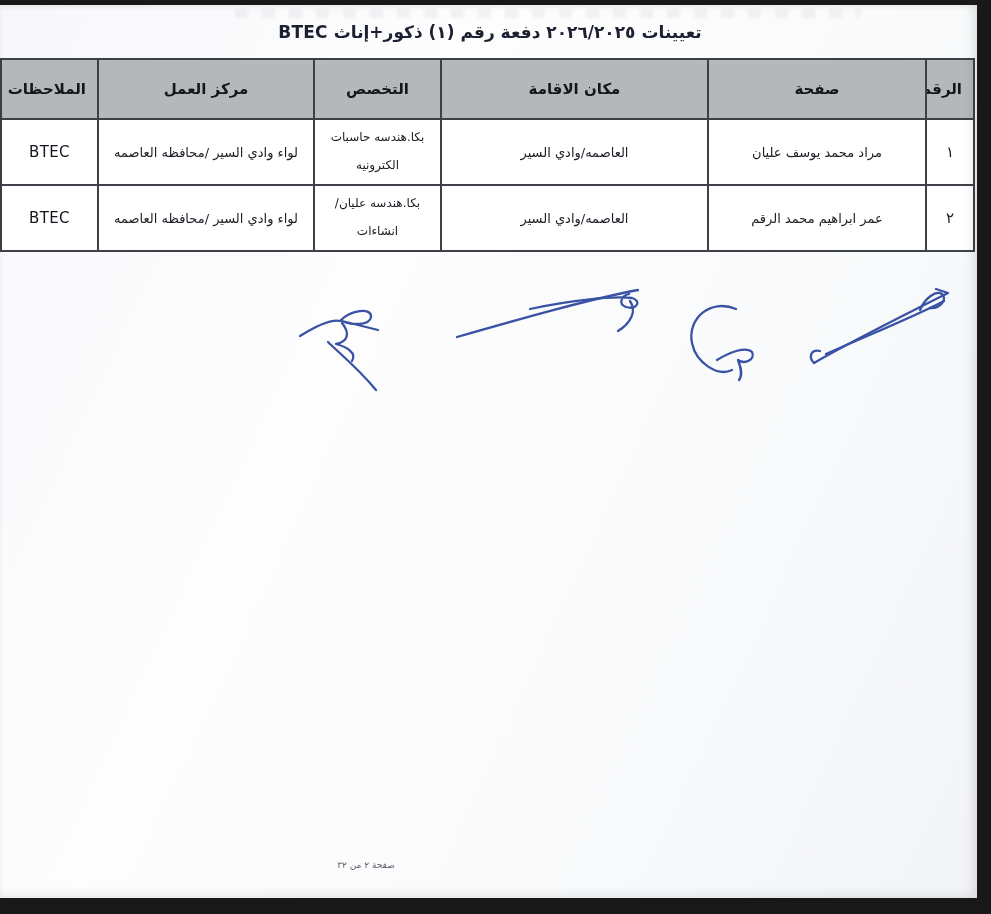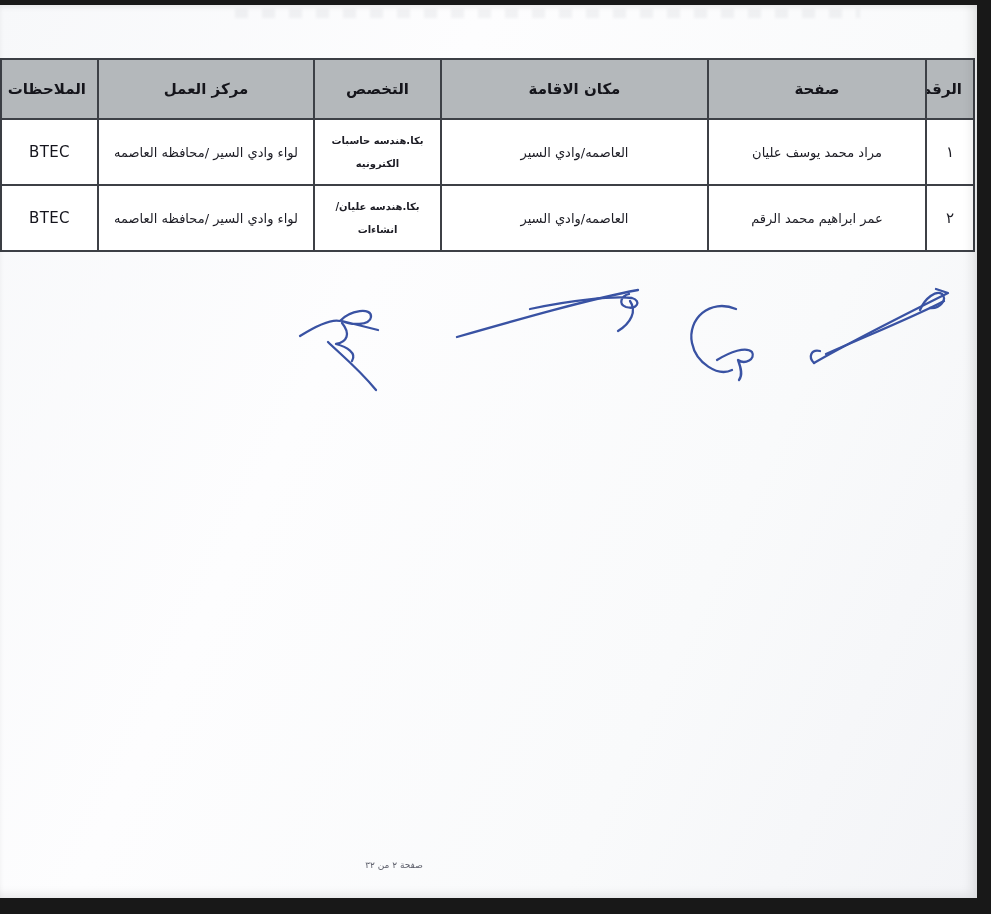--- a/index.html
+++ b/index.html
@@ -41,43 +41,44 @@
   th, td {
     border:2px solid #3d4046; text-align:center; vertical-align:middle;
     padding:2px 11px; overflow:hidden;
   }
   thead th {
     height:60px; background:#b4b8bb; color:#15151b;
     font-size:15px; font-weight:bold;
   }
   tbody td { height:66px; font-size:13px; color:#1c1c24; }
   td.c-num { font-size:15px; }
-  td.c-spec { font-size:10px; line-height:2.3; padding:0 6px;font-weight:bold; }
+  td.c-spec { font-size:12px; line-height:2.3; padding:0 6px; }
   td.c-notes { direction:ltr; font-size:15px; letter-spacing:0.4px; color:#15151d;margin-left:20px; }
 
   .signatures { position:absolute; left:280px; top:275px; }
   .signatures path {
     fill:none; stroke:#3952a3; stroke-width:2.3;
     stroke-linecap:round; stroke-linejoin:round;
   }
 
   .page-footer {
     position:absolute; left:330px; top:855px; width:72px;
     direction:rtl; text-align:center;
-    font-size:9px; color:#5c5e6a;margin-left:28px;
+    font-size:9px; color:#5c5e6a;
   }
 </style>
 </head>
 <body>
 
 <div class="stage">
   <div class="page">
 
     <div class="bleed"></div>
 
+    <div class="doc-title">تعيينات ٢٠٢٦/٢٠٢٥ دفعة رقم (١) ذكور+إناث BTEC</div>
 
     <div class="doc-table">
       <table>
         <colgroup>
           <col style="width:48px">
             <col style="width:218px">
             <col style="width:267px">
           <col style="width:127px">
             <col style="width:216px">
             <col style="width:97px">

